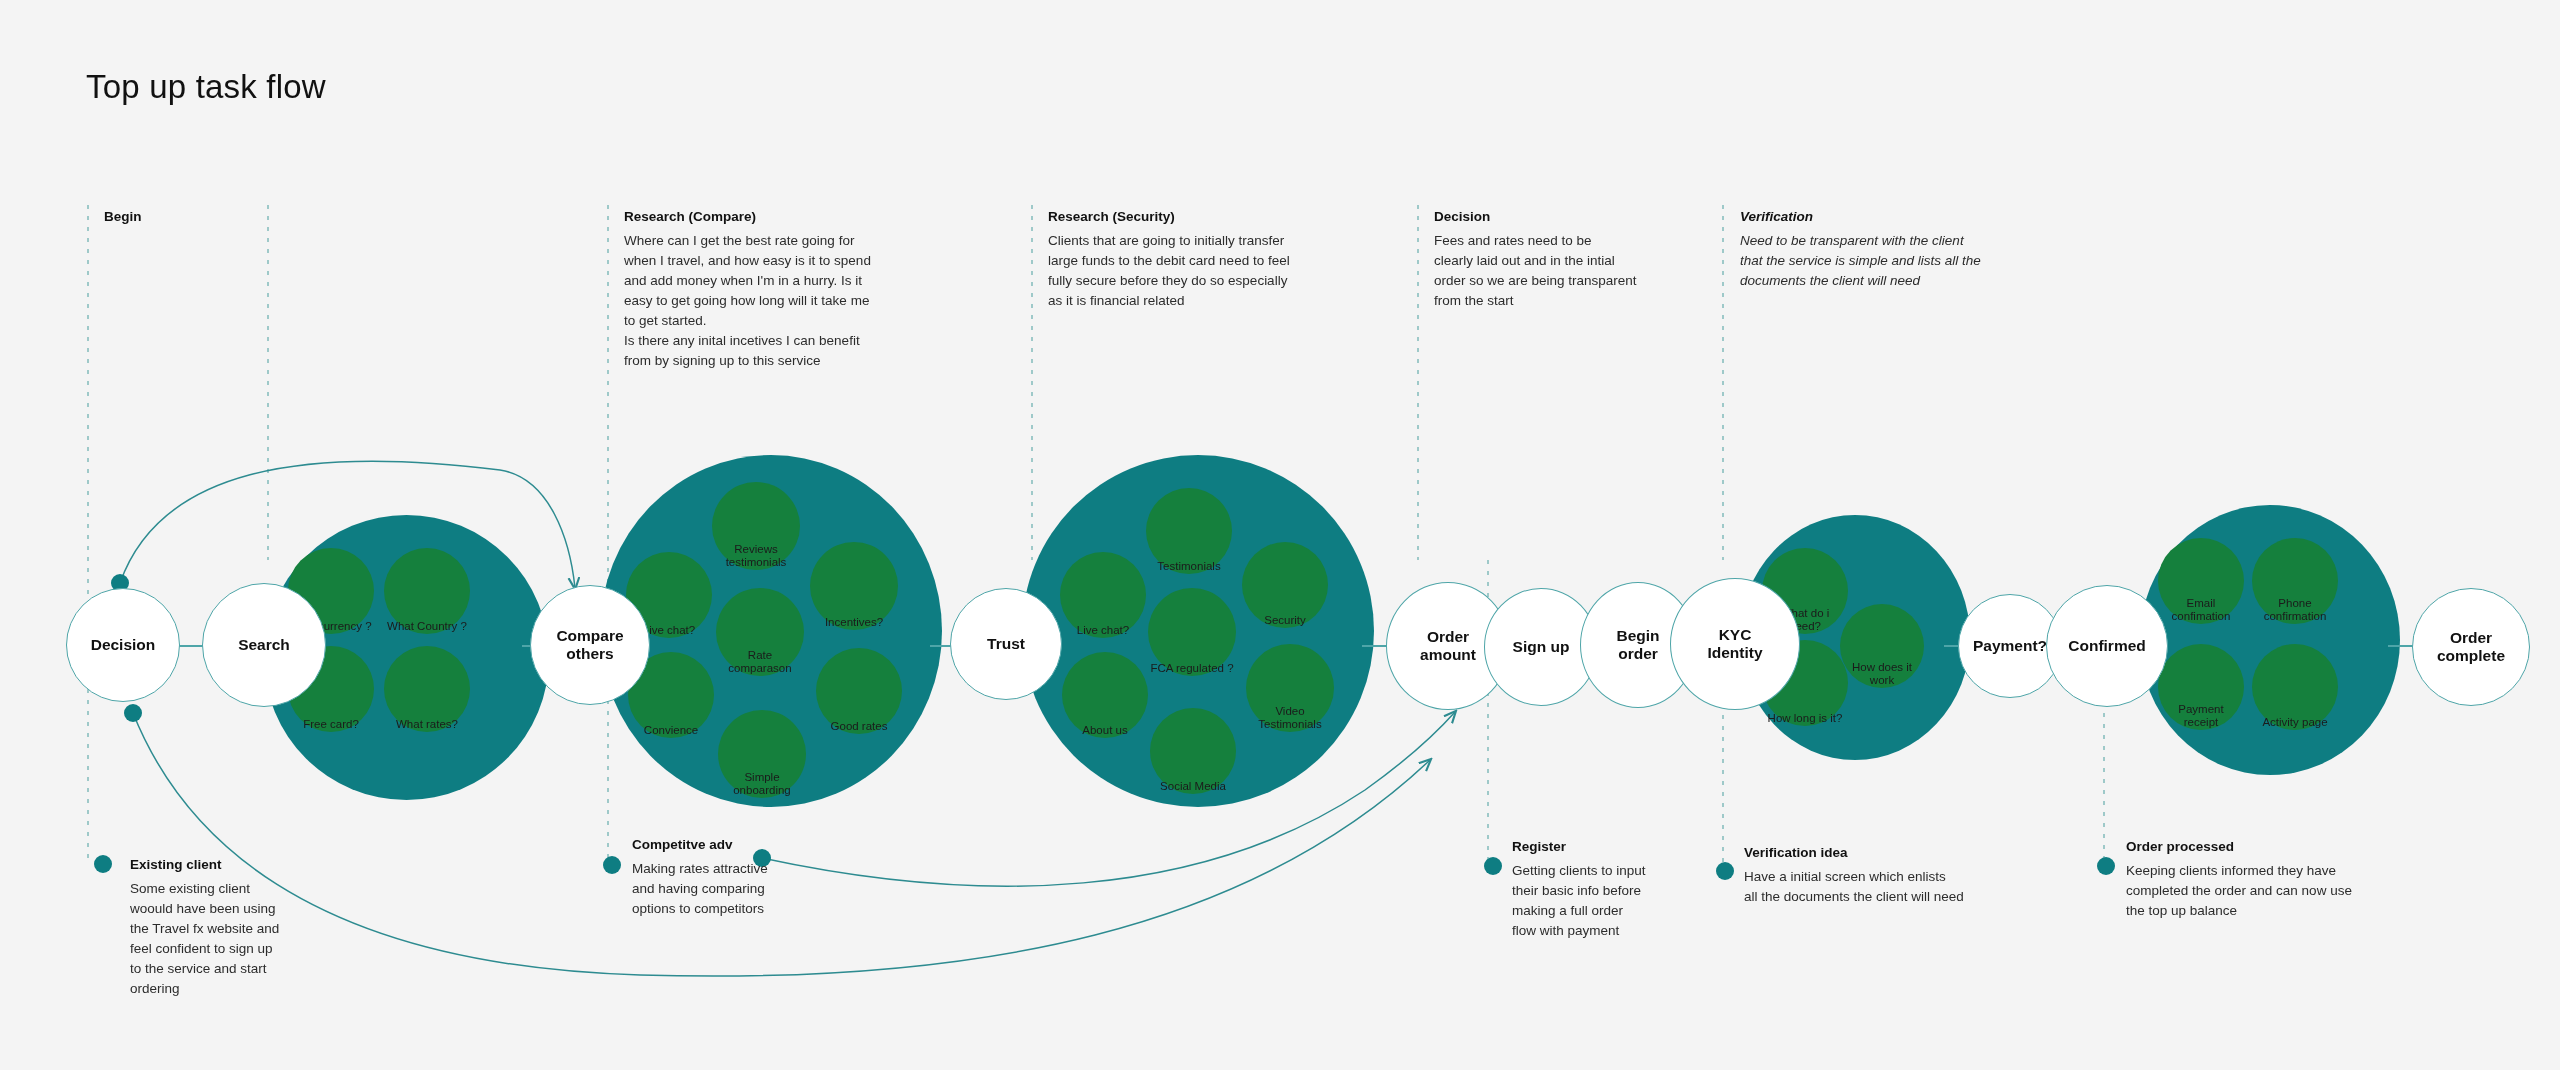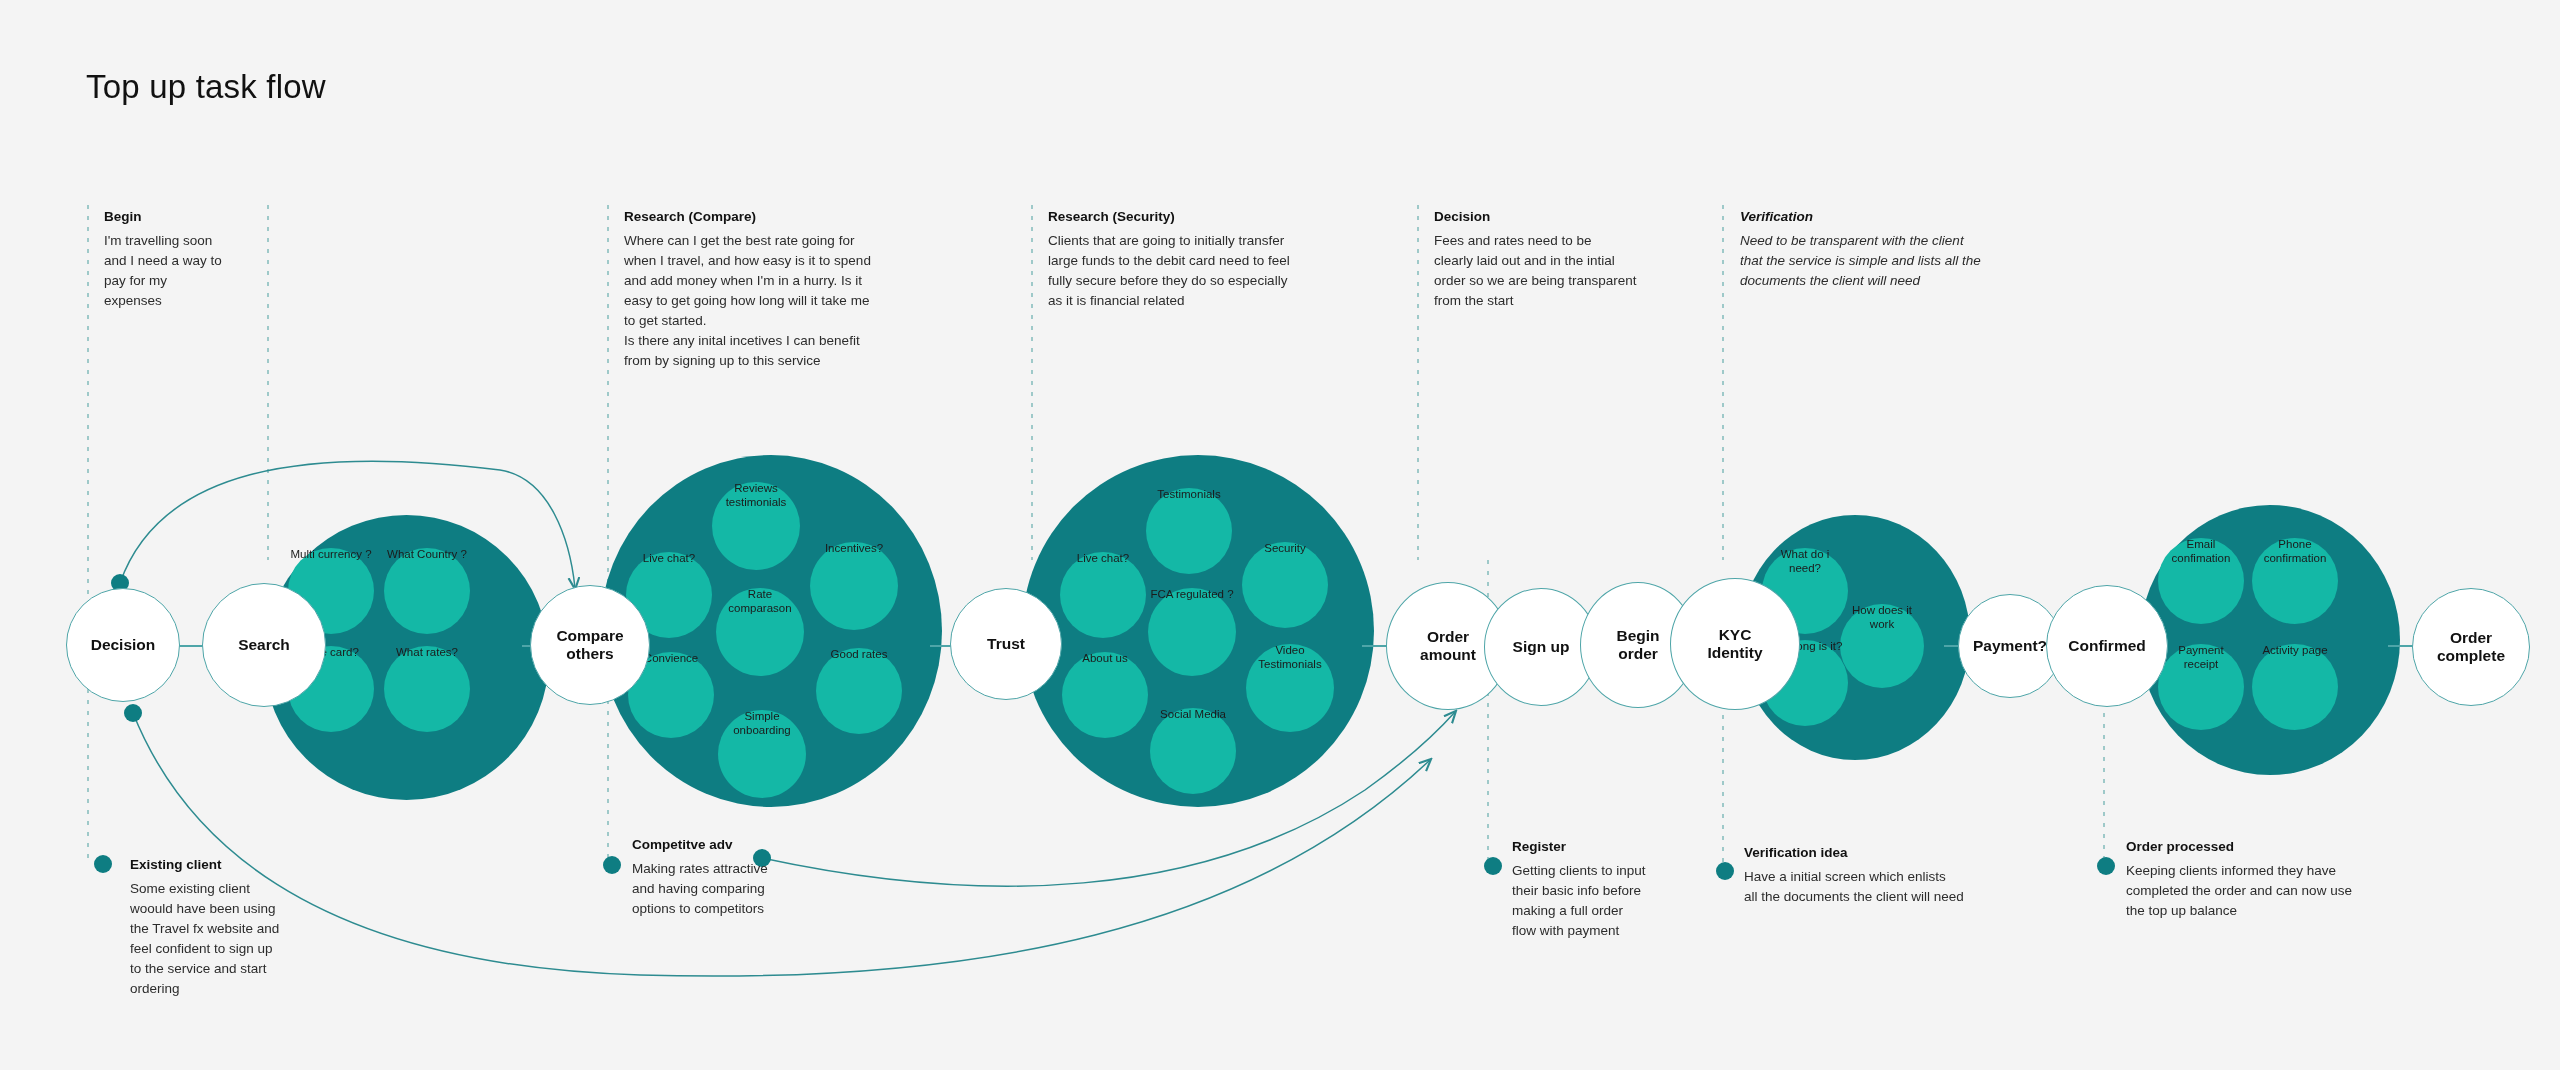--- a/index.html
+++ b/index.html
@@ -46,22 +46,22 @@
   
   .blob{
     position:absolute;border-radius:50%;
     background:#0e7d82;
     z-index:2;
   }
 
   
   .bubble{
     position:absolute;border-radius:50%;
-    background:#14b8a6;
-    display:flex;align-items:flex-start;justify-content:center;
+    background:#15803d;
+    display:flex;align-items:flex-end;justify-content:center;
     text-align:center;box-sizing:border-box;z-index:4;
   }
   .bubble .bubble-label{
     font-size:11.5px;font-weight:400;line-height:1.18;color:#1b1b1b;
     padding:0 2px;word-break:break-word;
   }
 
   
   .stub{position:absolute;height:1.6px;background:#4ea5a8;z-index:3;}
 </style>
@@ -243,24 +243,20 @@
   </div>
   <div class="bubble" style="left:2158px; top:644px; width:86px; height:86px;">
     <span class="bubble-label">Payment receipt</span>
   </div>
   <div class="bubble" style="left:2252px; top:644px; width:86px; height:86px;">
     <span class="bubble-label">Activity page</span>
   </div>
 
   <div class="note" style="left:104px; top:208px; width:170px;">
     <div class="note-title">Begin</div>
-    <div class="note-body">I'm travelling soon
-and I need a way to
-pay for my
-expenses</div>
   </div>
   <div class="note" style="left:624px; top:208px; width:330px;">
     <div class="note-title">Research (Compare)</div>
     <div class="note-body">Where can I get the best rate going for
 when I travel, and how easy is it to spend
 and add money when I'm in a hurry. Is it
 easy to get going how long will it take me
 to get started.
 Is there any inital incetives I can benefit
 from by signing up to this service</div>

